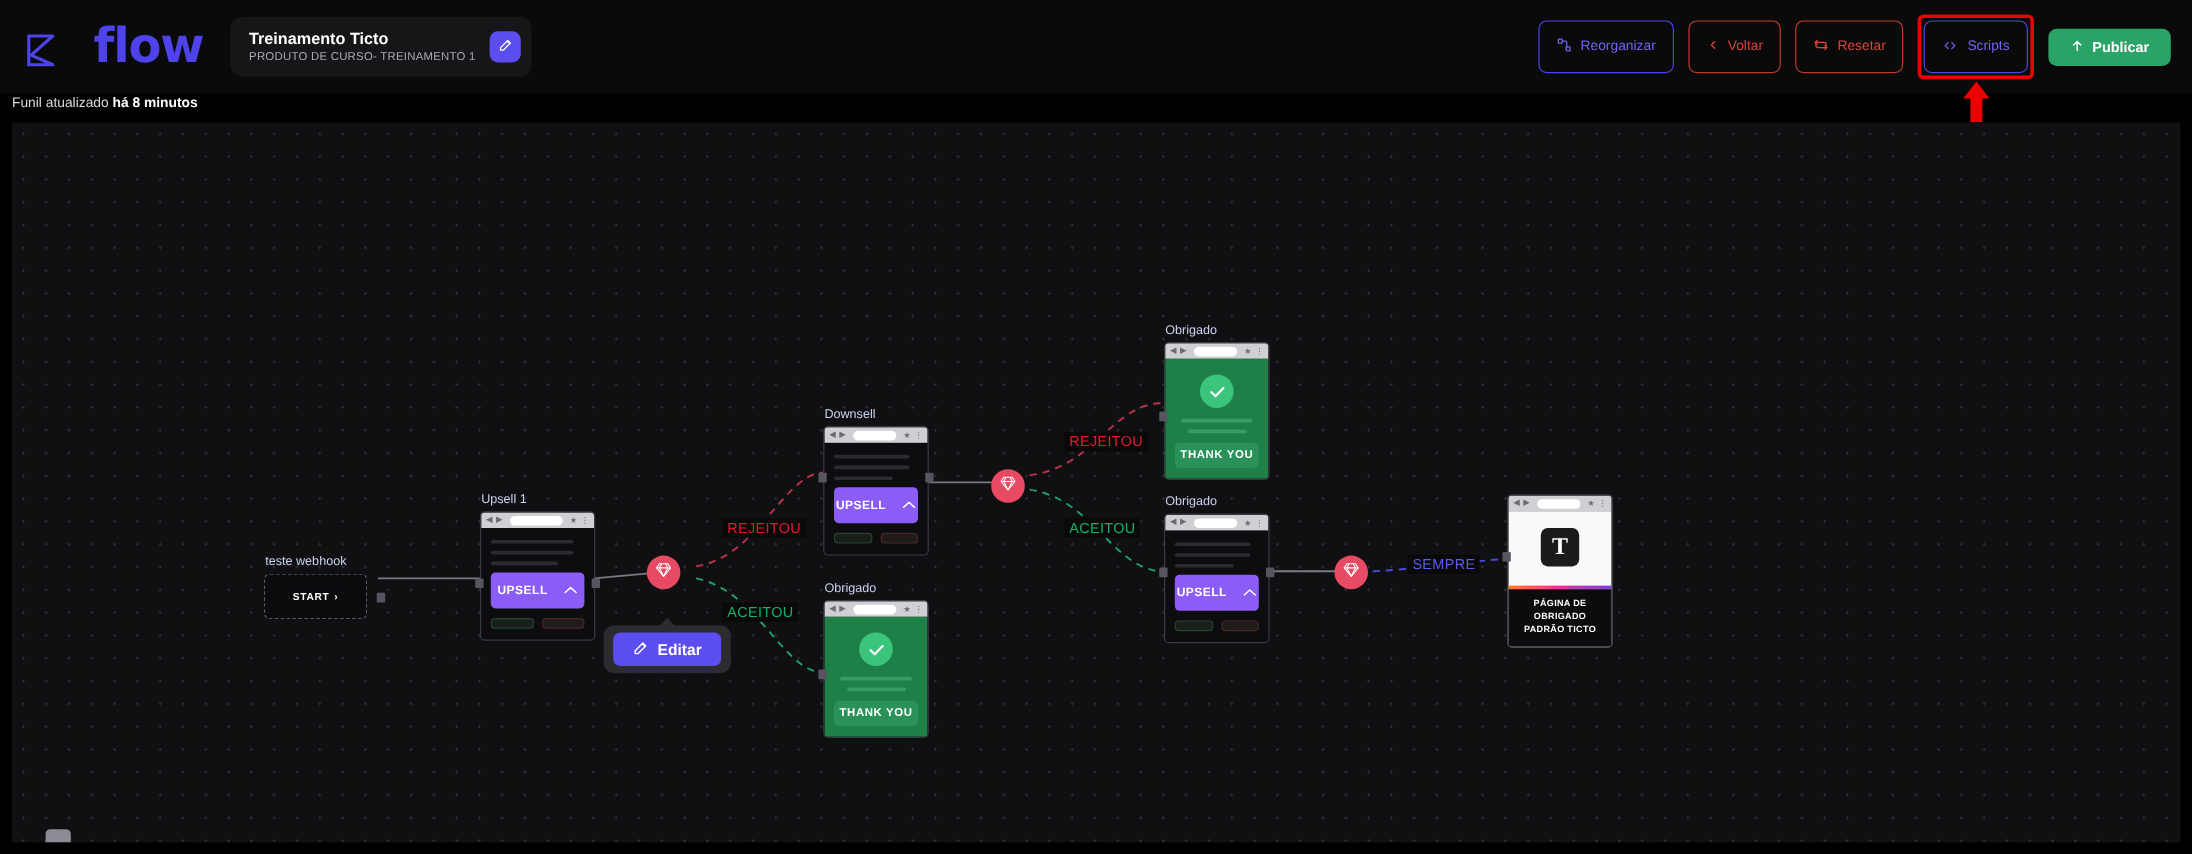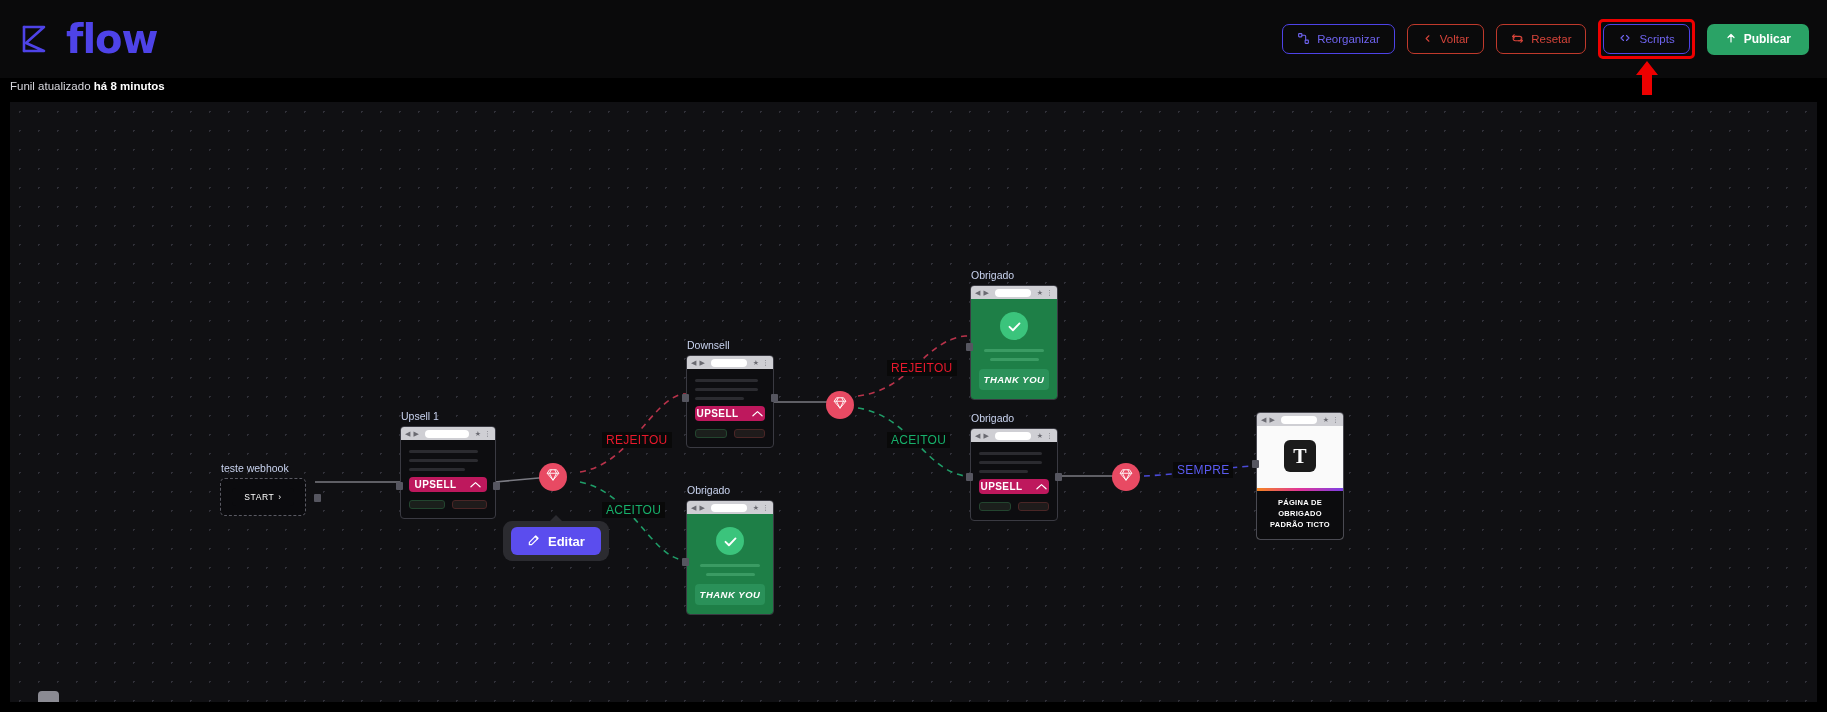--- a/index.html
+++ b/index.html
@@ -10,21 +10,21 @@
     overflow: hidden;
   }
 
   
   .topbar {
     position: absolute; left: 0; top: 0; width: 1827px; height: 78px;
     background: #0a0a0b;
     display: flex; align-items: center;
   }
   .brand {
-    display: flex; align-items: center; gap: 12px;
+    display: flex; align-items: flex-end; gap: 24px;
     margin-left: 14px;
   }
   .brand-mark { width: 40px; height: 40px; }
   .brand-word {
     font-size: 40px; font-weight: 700; letter-spacing: -1px;
     color: #4e43e8;
     font-family: "DejaVu Sans", sans-serif;
   }
   .project-chip {
     margin-left: 22px;
@@ -42,21 +42,21 @@
     background: #5b4dee;
     display: flex; align-items: center; justify-content: center;
     border: none; cursor: pointer;
   }
 
   .actions {
     margin-left: auto; margin-right: 18px;
     display: flex; align-items: center; gap: 12px;
   }
   .btn {
-    height: 30px; border-radius: 7px;
+    height: 44px; border-radius: 7px;
     display: inline-flex; align-items: center; justify-content: center; gap: 7px;
     font-size: 11.5px; padding: 0 14px;
     background: transparent; cursor: pointer; white-space: nowrap;
   }
   .btn-outline-indigo { border: 1px solid #4e43e8; color: #6f64f0; }
   .btn-outline-red    { border: 1px solid #c0392b; color: #d6443a; }
   .btn-publish {
     background: #2aa366; border: none; color: #ffffff;
     font-weight: 700; font-size: 12px; padding: 0 18px; height: 31px;
   }
@@ -104,21 +104,21 @@
   .bb-arrow { font-size: 7px; color: #6b6b72; line-height: 1; }
   .bb-url {
     flex: 1; height: 8px; border-radius: 5px; background: #ffffff;
     margin: 0 3px;
   }
   .bb-dot { font-size: 7px; color: #6b6b72; }
 
   .browser-body { padding: 10px 8px 9px; }
   .skel { height: 3px; border-radius: 2px; background: #2b2b30; margin-bottom: 6px; }
   .pill {
-    height: 15px; border-radius: 4px; background: #be185d;
+    height: 30px; border-radius: 4px; background: #8b5cf6;
     color: #ffffff; font-size: 10px; font-weight: 700;
     display: flex; align-items: center; justify-content: center; gap: 14px;
     letter-spacing: .4px; margin: 4px 0 8px;
   }
   .foot-row { display: flex; gap: 7px; }
   .foot-btn { flex: 1; height: 9px; border-radius: 3px; }
   .foot-green { background: #1b1f1c; border: 1px solid #23452f; }
   .foot-red   { background: #1f1b1b; border: 1px solid #4a2626; }
 
   
@@ -126,33 +126,33 @@
   .ty-check {
     width: 28px; height: 28px; border-radius: 50%;
     background: #3bc47c; margin: 4px auto 9px;
     display: flex; align-items: center; justify-content: center;
   }
   .ty-skel { height: 3px; border-radius: 2px; background: #3a9b63; margin: 0 auto 6px; }
   .ty-pill {
     height: 21px; border-radius: 4px; background: #2a9159;
     color: #ffffff; font-size: 9.5px; font-weight: 700;
     display: flex; align-items: center; justify-content: center;
-    letter-spacing: .5px; margin-top: 8px; font-style: italic;
+    letter-spacing: .5px; margin-top: 8px;
   }
 
   
   .start-node {
     background: #0b0b0e; border: 1px dashed #5a5a63; border-radius: 5px;
     padding: 9px 11px;
   }
   .start-btn {
     width: 62px; height: 18px; border-radius: 4px;
     background: #0b0b0e; position: relative;
     display: flex; align-items: center; justify-content: center; gap: 4px;
-    color: #ffffff; font-size: 8.5px; font-weight: 400; letter-spacing: .6px;
+    color: #ffffff; font-size: 8.5px; font-weight: 700; letter-spacing: .6px;
   }
   .start-btn::before {
     content: ""; position: absolute; inset: -1.5px; border-radius: 5px;
     background: linear-gradient(90deg, #f5841f, #e0349a, #8b2fd6);
     z-index: -1;
   }
 
   
   .ticto-body { background: #fafafa; padding: 14px 0 0; }
   .ticto-logo {
@@ -223,20 +223,34 @@
   <div class="brand">
     <span class="brand-mark">
       <svg width="40" height="40" viewBox="0 0 40 40" fill="none">
         <path d="M10 8 L30 8 L12 24 L30 32 L10 32" stroke="#4e43e8" stroke-width="2.6" stroke-linecap="round" stroke-linejoin="round" fill="none"></path>
         <path d="M10 8 L10 32" stroke="#4e43e8" stroke-width="2.6" stroke-linecap="round"></path>
       </svg>
     </span>
     <span class="brand-word">flow</span>
   </div>
 
+  <div class="project-chip">
+    <div class="project-text">
+      <span class="project-title">Treinamento Ticto</span>
+      <span class="project-sub">PRODUTO DE CURSO- TREINAMENTO 1</span>
+    </div>
+    <button class="project-edit">
+      <span>
+        <svg width="13" height="13" viewBox="0 0 24 24" fill="none" stroke="#ffffff" stroke-width="2" stroke-linecap="round" stroke-linejoin="round">
+          <path d="M4 20h4L19 9l-4-4L4 16v4z"></path>
+            <path d="M14 6l4 4"></path>
+        </svg>
+      </span>
+    </button>
+  </div>
 
   <div class="actions">
 
     <button class="btn btn-outline-indigo">
       <span>
         <svg width="13" height="13" viewBox="0 0 24 24" fill="none" stroke="#6f64f0" stroke-width="2" stroke-linecap="round" stroke-linejoin="round">
           <rect x="3" y="3" width="6" height="6" rx="1"></rect>
             <rect x="15" y="15" width="6" height="6" rx="1"></rect>
           <path d="M9 6h5a2 2 0 0 1 2 2v7"></path>
         </svg>

